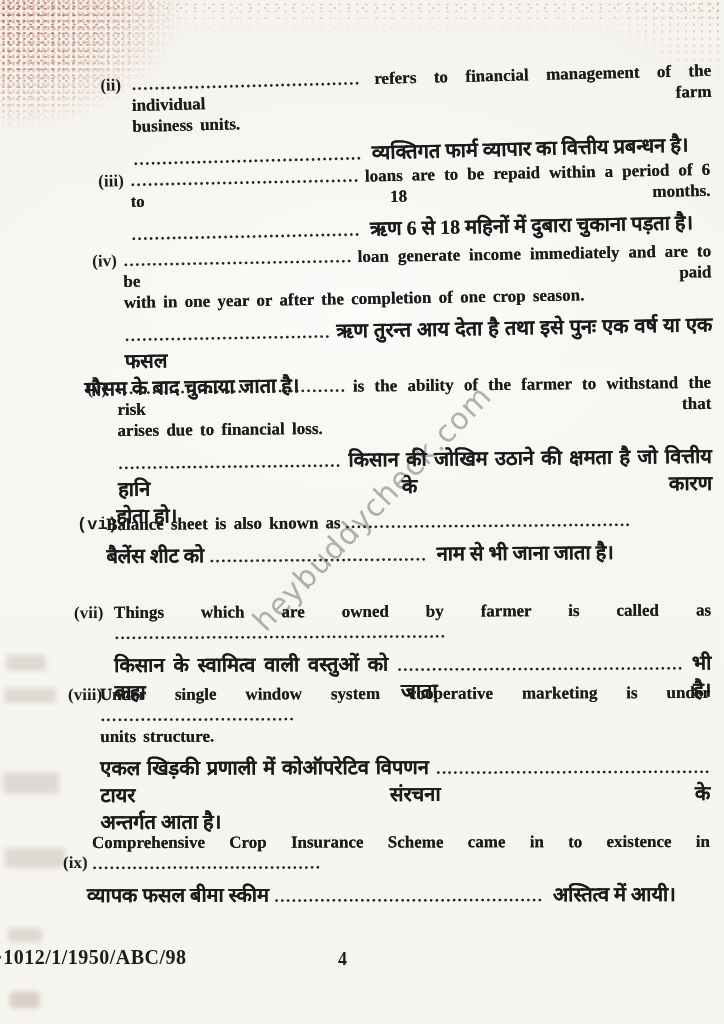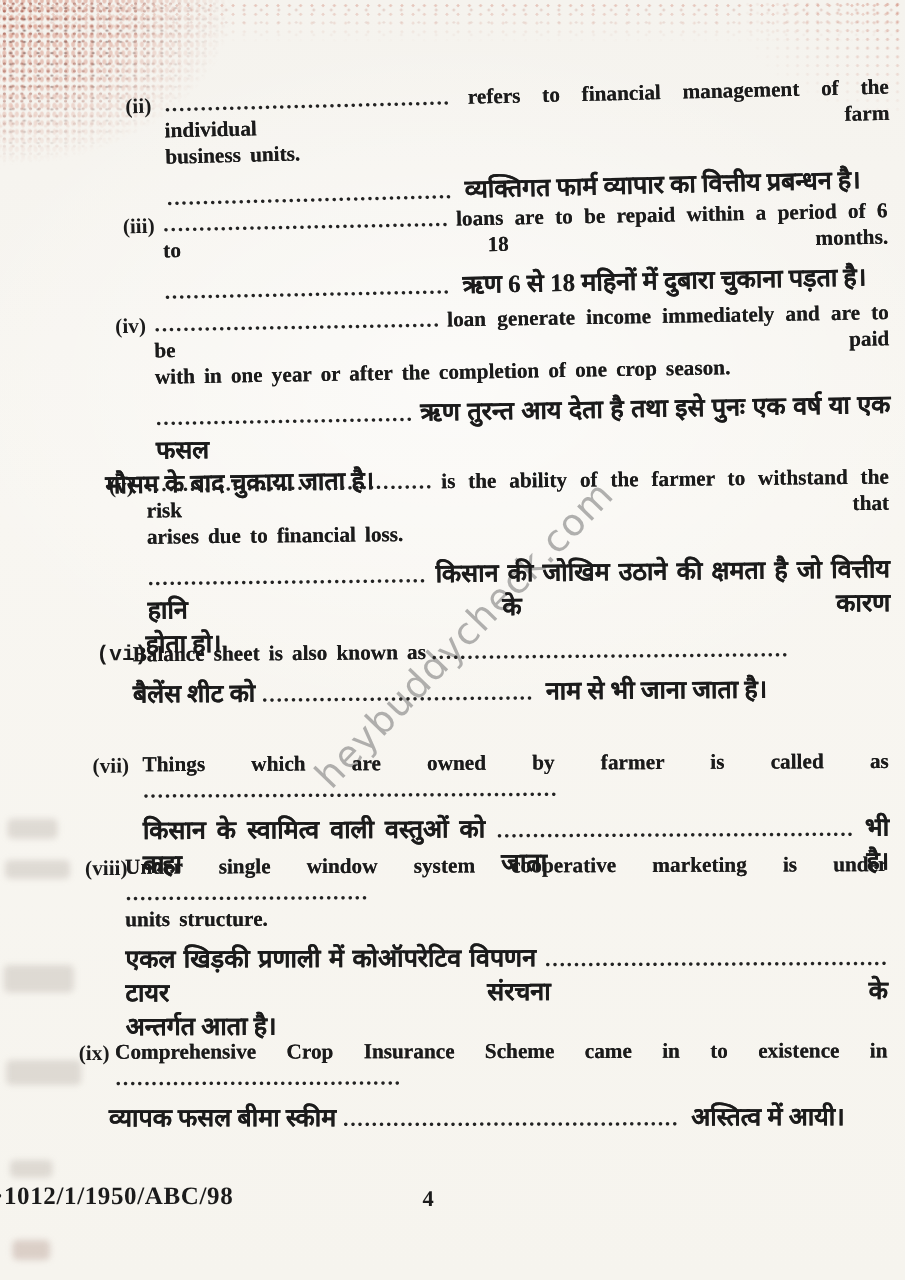--- a/index.html
+++ b/index.html
@@ -81,21 +81,21 @@
   #q-v{top:378px;left:117px;width:594px;transform:rotate(-.6deg);}
   #q-v .qnum{left:-30px;}
   #q-v .line:last-child{margin-left:-2px;}
   #q-vi{top:514px;left:106px;width:604px;transform:rotate(-.45deg);}
   #q-vi .qnum{left:-29px;font-family:Liberation Mono, monospace;}
   #q-vii{top:602px;left:114px;width:597px;transform:rotate(-.25deg);}
   #q-vii .qnum{left:-40px;}
   #q-viii{top:684px;left:100px;width:610px;transform:rotate(-.2deg);}
   #q-viii .qnum{left:-32px;text-align:center;}
   #q-ix{top:832px;left:92px;width:618px;transform:rotate(-.1deg);}
-  #q-ix .qnum{left:-29px;}
+  #q-ix .qnum{left:-29px;margin-top:20px;}
   #q-ix .line:last-child{margin-left:-5px;}
   
   #footer-code{
     position:absolute;left:-4px;top:946px;
     font:700 20px "Liberation Serif","DejaVu Serif",serif;
     letter-spacing:.5px;
   }
   #page-number{
     position:absolute;left:338px;top:949px;
     font:700 18px "Liberation Serif","DejaVu Serif",serif;

